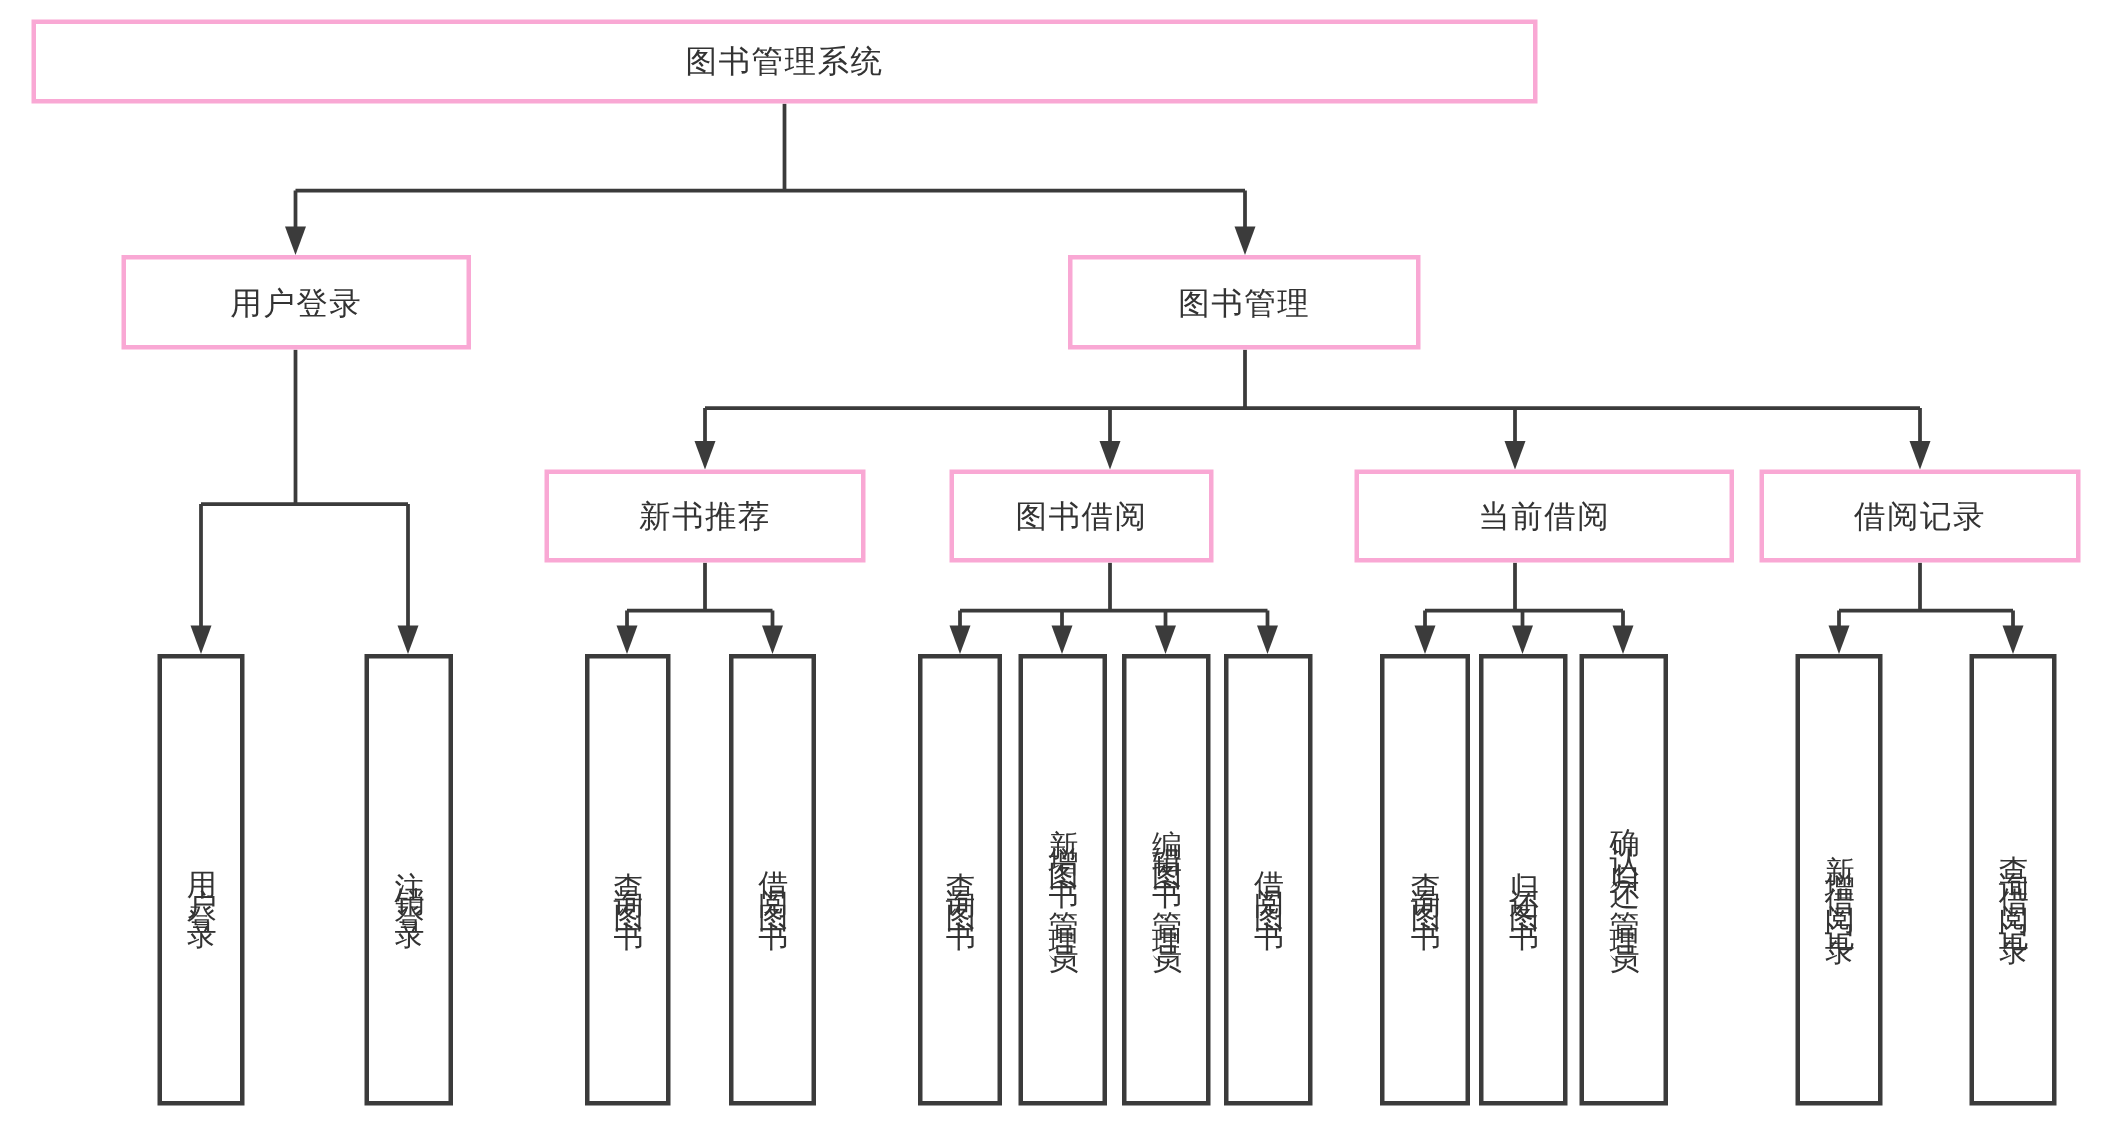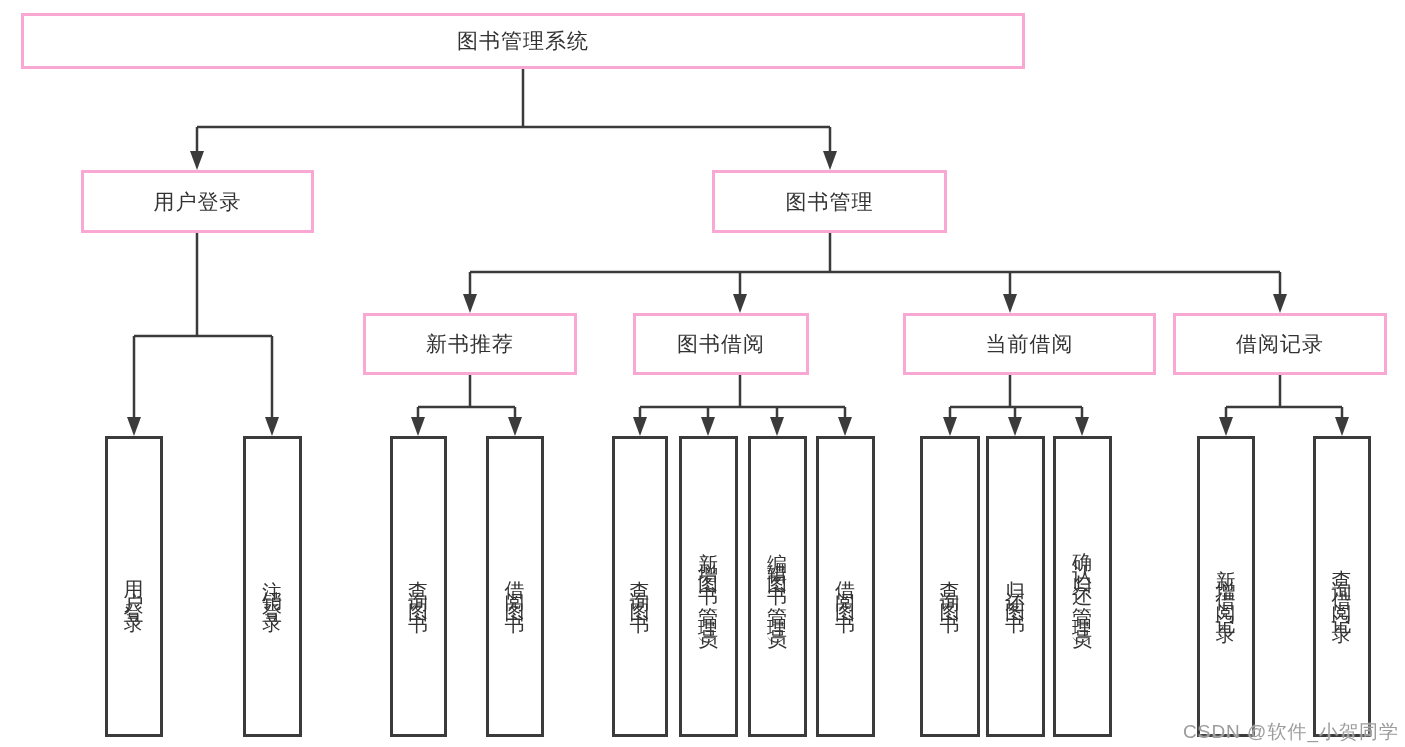--- a/index.html
+++ b/index.html
@@ -151,15 +151,14 @@
     <span class="vtext">确认归还（管理员）</span>
   </div>
 
   <div class="leaf" style="left:1197px; top:436px; width:58px; height:301px;">
     <span class="vtext">新增借阅记录</span>
   </div>
   <div class="leaf" style="left:1313px; top:436px; width:58px; height:301px;">
     <span class="vtext">查询借阅记录</span>
   </div>
 
-  <div class="watermark">CSDN @软件_小贺同学</div>
 
 </div>
 
 </body></html>

